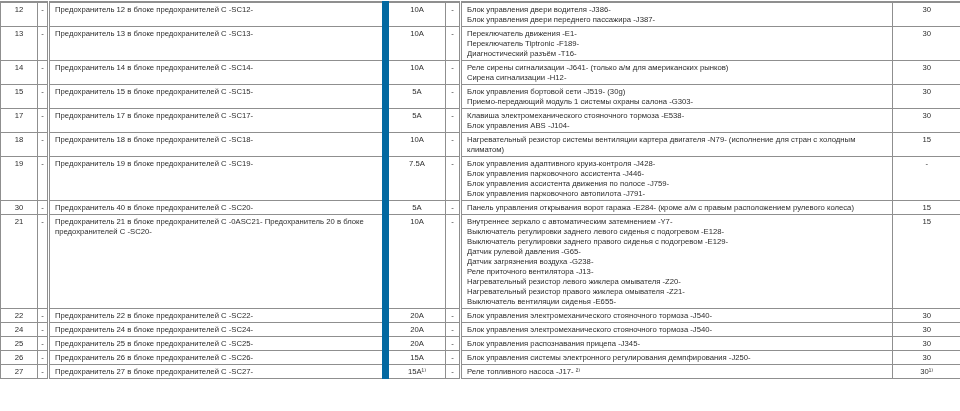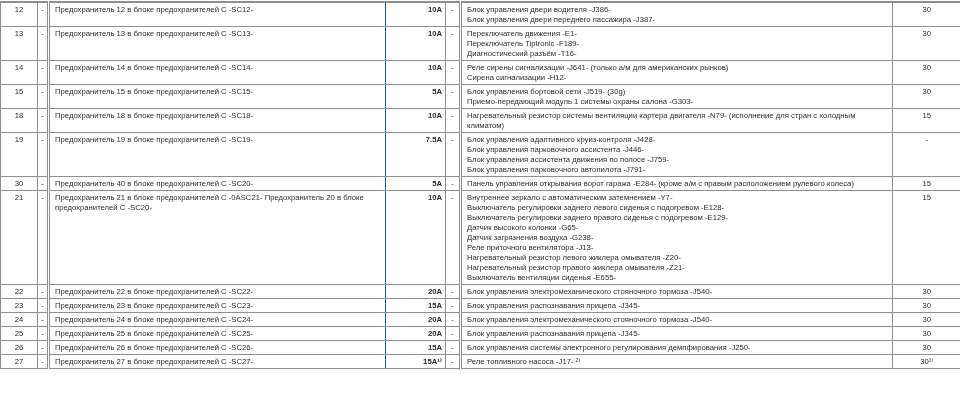--- a/index.html
+++ b/index.html
@@ -42,24 +42,23 @@
     text-align: center;
     border-right: 1px solid #8f8f8f;
   }
   td.d1 { text-align: center; padding-left: 1px; padding-right: 1px; }
   td.desc1 {
     border-left: 3px double #8f8f8f;
     padding-left: 5px;
     padding-right: 6px;
   }
   td.amp {
-    text-align: right;
-    border-left: 1px solid #0369a1;
+    text-align: center;
+    border-left: 7px solid #0369a1;
     border-right: 1px solid #8f8f8f;
-    font-weight: bold;
   }
   td.d2 { text-align: center; padding-left: 1px; padding-right: 1px; }
   td.desc2 {
     border-left: 3px double #8f8f8f;
     padding-left: 5px;
     padding-right: 6px;
     margin-left: 45px;
   }
   td.val {
     text-align: center;
@@ -129,20 +128,32 @@
     <td class="amp">5A</td>
     <td class="d2">-</td>
     <td class="desc2">
           <div class="consumer-line">Блок управления бортовой сети -J519- (30g)</div>
           <div class="consumer-line">Приемо-передающий модуль 1 системы охраны салона -G303-</div>
         </td>
     <td class="val">30</td>
   </tr>
 
 
+  <tr>
+    <td class="num">17</td>
+    <td class="d1">-</td>
+    <td class="desc1">Предохранитель 17 в блоке предохранителей C -SC17-</td>
+    <td class="amp">5A</td>
+    <td class="d2">-</td>
+    <td class="desc2">
+          <div class="consumer-line">Клавиша электромеханического стояночного тормоза -E538-</div>
+          <div class="consumer-line">Блок управления ABS -J104-</div>
+        </td>
+    <td class="val">30</td>
+  </tr>
 
   <tr>
     <td class="num">18</td>
     <td class="d1">-</td>
     <td class="desc1">Предохранитель 18 в блоке предохранителей C -SC18-</td>
     <td class="amp">10A</td>
     <td class="d2">-</td>
     <td class="desc2">
           <div class="consumer-line">Нагревательный резистор системы вентиляции картера двигателя -N79- (исполнение для стран с холодным климатом)</div>
         </td>
@@ -179,21 +190,21 @@
   <tr>
     <td class="num">21</td>
     <td class="d1">-</td>
     <td class="desc1">Предохранитель 21 в блоке предохранителей C -0ASC21- Предохранитель 20 в блоке предохранителей C -SC20-</td>
     <td class="amp">10A</td>
     <td class="d2">-</td>
     <td class="desc2">
           <div class="consumer-line">Внутреннее зеркало с автоматическим затемнением -Y7-</div>
           <div class="consumer-line">Выключатель регулировки заднего левого сиденья с подогревом -E128-</div>
           <div class="consumer-line">Выключатель регулировки заднего правого сиденья с подогревом -E129-</div>
-          <div class="consumer-line">Датчик высокого колонки -G65-</div>
+          <div class="consumer-line">Датчик рулевой давления -G65-</div>
           <div class="consumer-line">Датчик загрязнения воздуха -G238-</div>
           <div class="consumer-line">Реле приточного вентилятора -J13-</div>
           <div class="consumer-line">Нагревательный резистор левого жиклера омывателя -Z20-</div>
           <div class="consumer-line">Нагревательный резистор правого жиклера омывателя -Z21-</div>
           <div class="consumer-line">Выключатель вентиляции сиденья -E655-</div>
         </td>
     <td class="val">15</td>
   </tr>
 
   <tr>
@@ -201,31 +212,20 @@
     <td class="d1">-</td>
     <td class="desc1">Предохранитель 22 в блоке предохранителей C -SC22-</td>
     <td class="amp">20A</td>
     <td class="d2">-</td>
     <td class="desc2">
           <div class="consumer-line">Блок управления электромеханического стояночного тормоза -J540-</div>
         </td>
     <td class="val">30</td>
   </tr>
 
-  <tr>
-    <td class="num">23</td>
-    <td class="d1">-</td>
-    <td class="desc1">Предохранитель 23 в блоке предохранителей C -SC23-</td>
-    <td class="amp">15A</td>
-    <td class="d2">-</td>
-    <td class="desc2">
-          <div class="consumer-line">Блок управления распознавания прицепа -J345-</div>
-        </td>
-    <td class="val">30</td>
-  </tr>
 
   <tr>
     <td class="num">24</td>
     <td class="d1">-</td>
     <td class="desc1">Предохранитель 24 в блоке предохранителей C -SC24-</td>
     <td class="amp">20A</td>
     <td class="d2">-</td>
     <td class="desc2">
           <div class="consumer-line">Блок управления электромеханического стояночного тормоза -J540-</div>
         </td>

